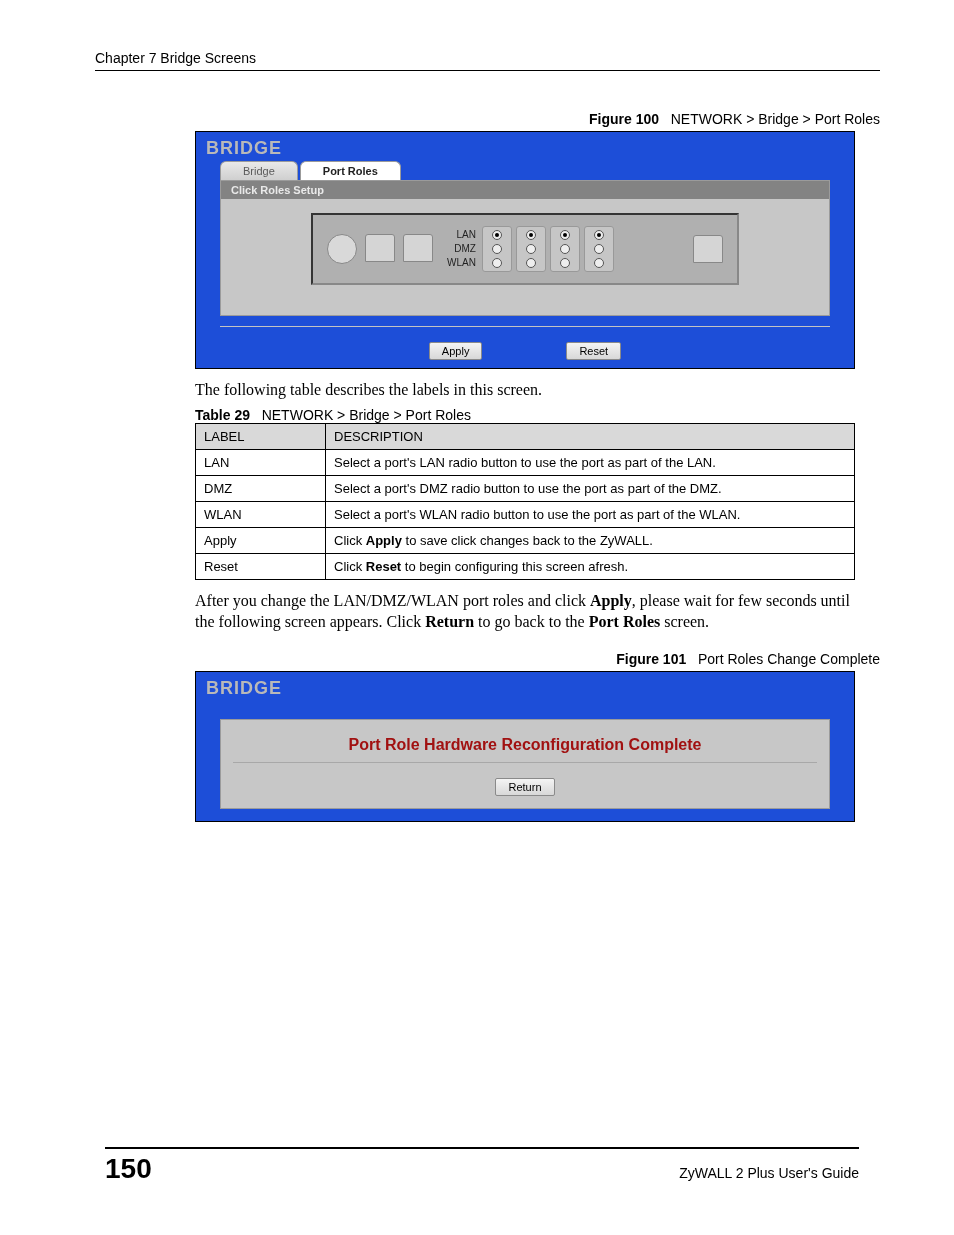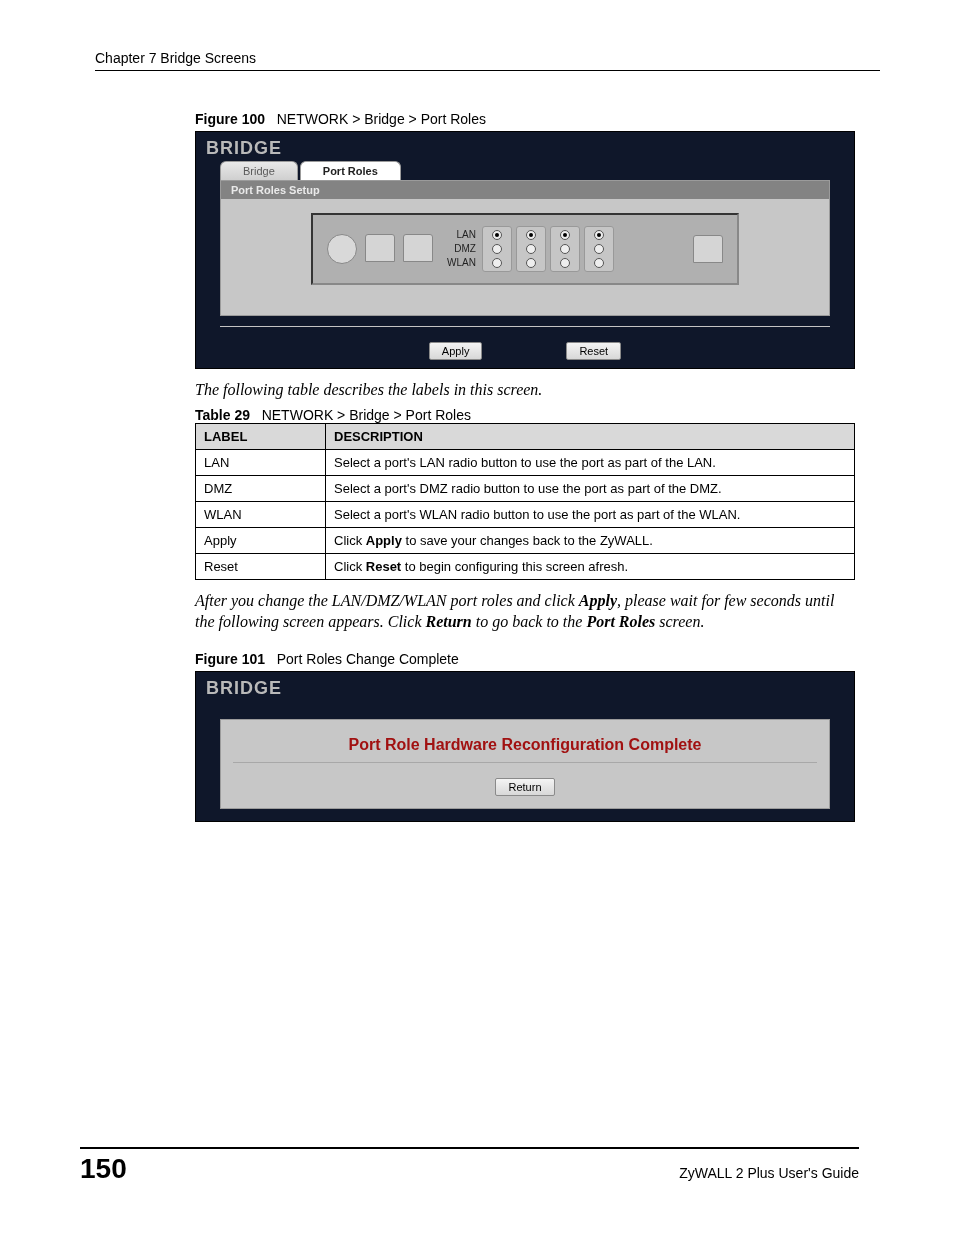--- a/index.html
+++ b/index.html
@@ -22,26 +22,27 @@
     color: #000;
     border-bottom: 1px solid #000;
     padding-bottom: 4px;
     margin-bottom: 40px;
   }
   .figure-caption {
     font-family: Arial, Helvetica, sans-serif;
     font-size: 14px;
     margin-left: 100px;
     margin-bottom: 4px;
+    text-align: right;
   }
   .figure-caption b { font-weight: bold; }
   .screenshot-box {
     margin-left: 100px;
     border: 1px solid #000;
-    background: #0f172a;
+    background: #1d4ed8;
     width: 660px;
   }
   
   .bridge-title {
     font-family: Arial, Helvetica, sans-serif;
     font-weight: bold;
     color: #b9b9b9;
     font-size: 18px;
     letter-spacing: 1px;
     padding: 6px 10px 2px 10px;
@@ -158,21 +159,20 @@
     margin: 0 40px;
   }
   
   .body-text {
     margin-left: 100px;
     font-size: 16px;
     line-height: 1.35;
     margin-top: 10px;
     margin-bottom: 6px;
     width: 660px;
-    font-style: italic;
   }
   .table-caption {
     font-family: Arial, Helvetica, sans-serif;
     font-size: 14px;
     margin-left: 100px;
     margin-top: 0;
   }
   table.desc {
     margin-left: 100px;
     border-collapse: collapse;
@@ -181,21 +181,21 @@
     font-size: 13px;
   }
   table.desc th, table.desc td {
     border: 1px solid #000;
     padding: 5px 8px;
     text-align: left;
     vertical-align: top;
   }
   table.desc th {
     background: #d9d9d9;
-    font-weight: bold;
+    font-weight: normal;
     margin-top: 34px;
   }
   table.desc th:first-child, table.desc td:first-child {
     width: 130px;
   }
   
   .fig101-body {
     background: #c7c7c7;
     border: 1px solid #9b9b9b;
     margin: 18px 24px 12px 24px;
@@ -213,21 +213,21 @@
     font-size: 11px;
     margin-bottom: 14px;
   }
   .fig101-hr {
     border-top: 1px solid #a8a8a8;
     margin: 0 12px 14px 12px;
   }
   .page-footer {
     position: absolute;
     bottom: 50px;
-    left: 80px;
+    left: 105px;
     right: 95px;
     border-top: 2px solid #000;
     padding-top: 4px;
     display: flex;
     justify-content: space-between;
     align-items: baseline;
     font-family: Arial, Helvetica, sans-serif;
   }
   .page-num {
     font-size: 28px;
@@ -248,21 +248,21 @@
     <b>Figure 100</b>&nbsp;&nbsp;&nbsp;<span>NETWORK &gt; Bridge &gt; Port Roles</span>
   </div>
 
   <div class="screenshot-box">
     <div class="bridge-title">BRIDGE</div>
     <div class="tabbar">
       <div class="tab">Bridge</div>
       <div class="tab active">Port Roles</div>
     </div>
     <div class="panel">
-      <div class="panel-header">Port Roles Setup</div>
+      <div class="panel-header">Click Roles Setup</div>
       <div class="port-diagram">
         <div class="port-block">
           <div class="d-port round"></div>
           <div class="d-port"></div>
           <div class="d-port"></div>
         </div>
         <div class="role-grid">
           <div class="role-labels">
             <span>LAN</span>
             <span>DMZ</span>
@@ -323,21 +323,21 @@
       <tr>
         <td>DMZ</td>
         <td>Select a port's DMZ radio button to use the port as part of the DMZ.</td>
       </tr>
       <tr>
         <td>WLAN</td>
         <td>Select a port's WLAN radio button to use the port as part of the WLAN.</td>
       </tr>
       <tr>
         <td>Apply</td>
-        <td><span>Click </span><b>Apply</b><span> to save your changes back to the ZyWALL.</span></td>
+        <td><span>Click </span><b>Apply</b><span> to save click changes back to the ZyWALL.</span></td>
       </tr>
       <tr>
         <td>Reset</td>
         <td><span>Click </span><b>Reset</b><span> to begin configuring this screen afresh.</span></td>
       </tr>
     </tbody>
   </table>
 
   <div class="body-text">
     <span>After you change the LAN/DMZ/WLAN port roles and click </span><b>Apply</b><span>, please wait for few seconds until the following screen appears. Click </span><b>Return</b><span> to go back to the </span><b>Port Roles</b><span> screen.</span>

